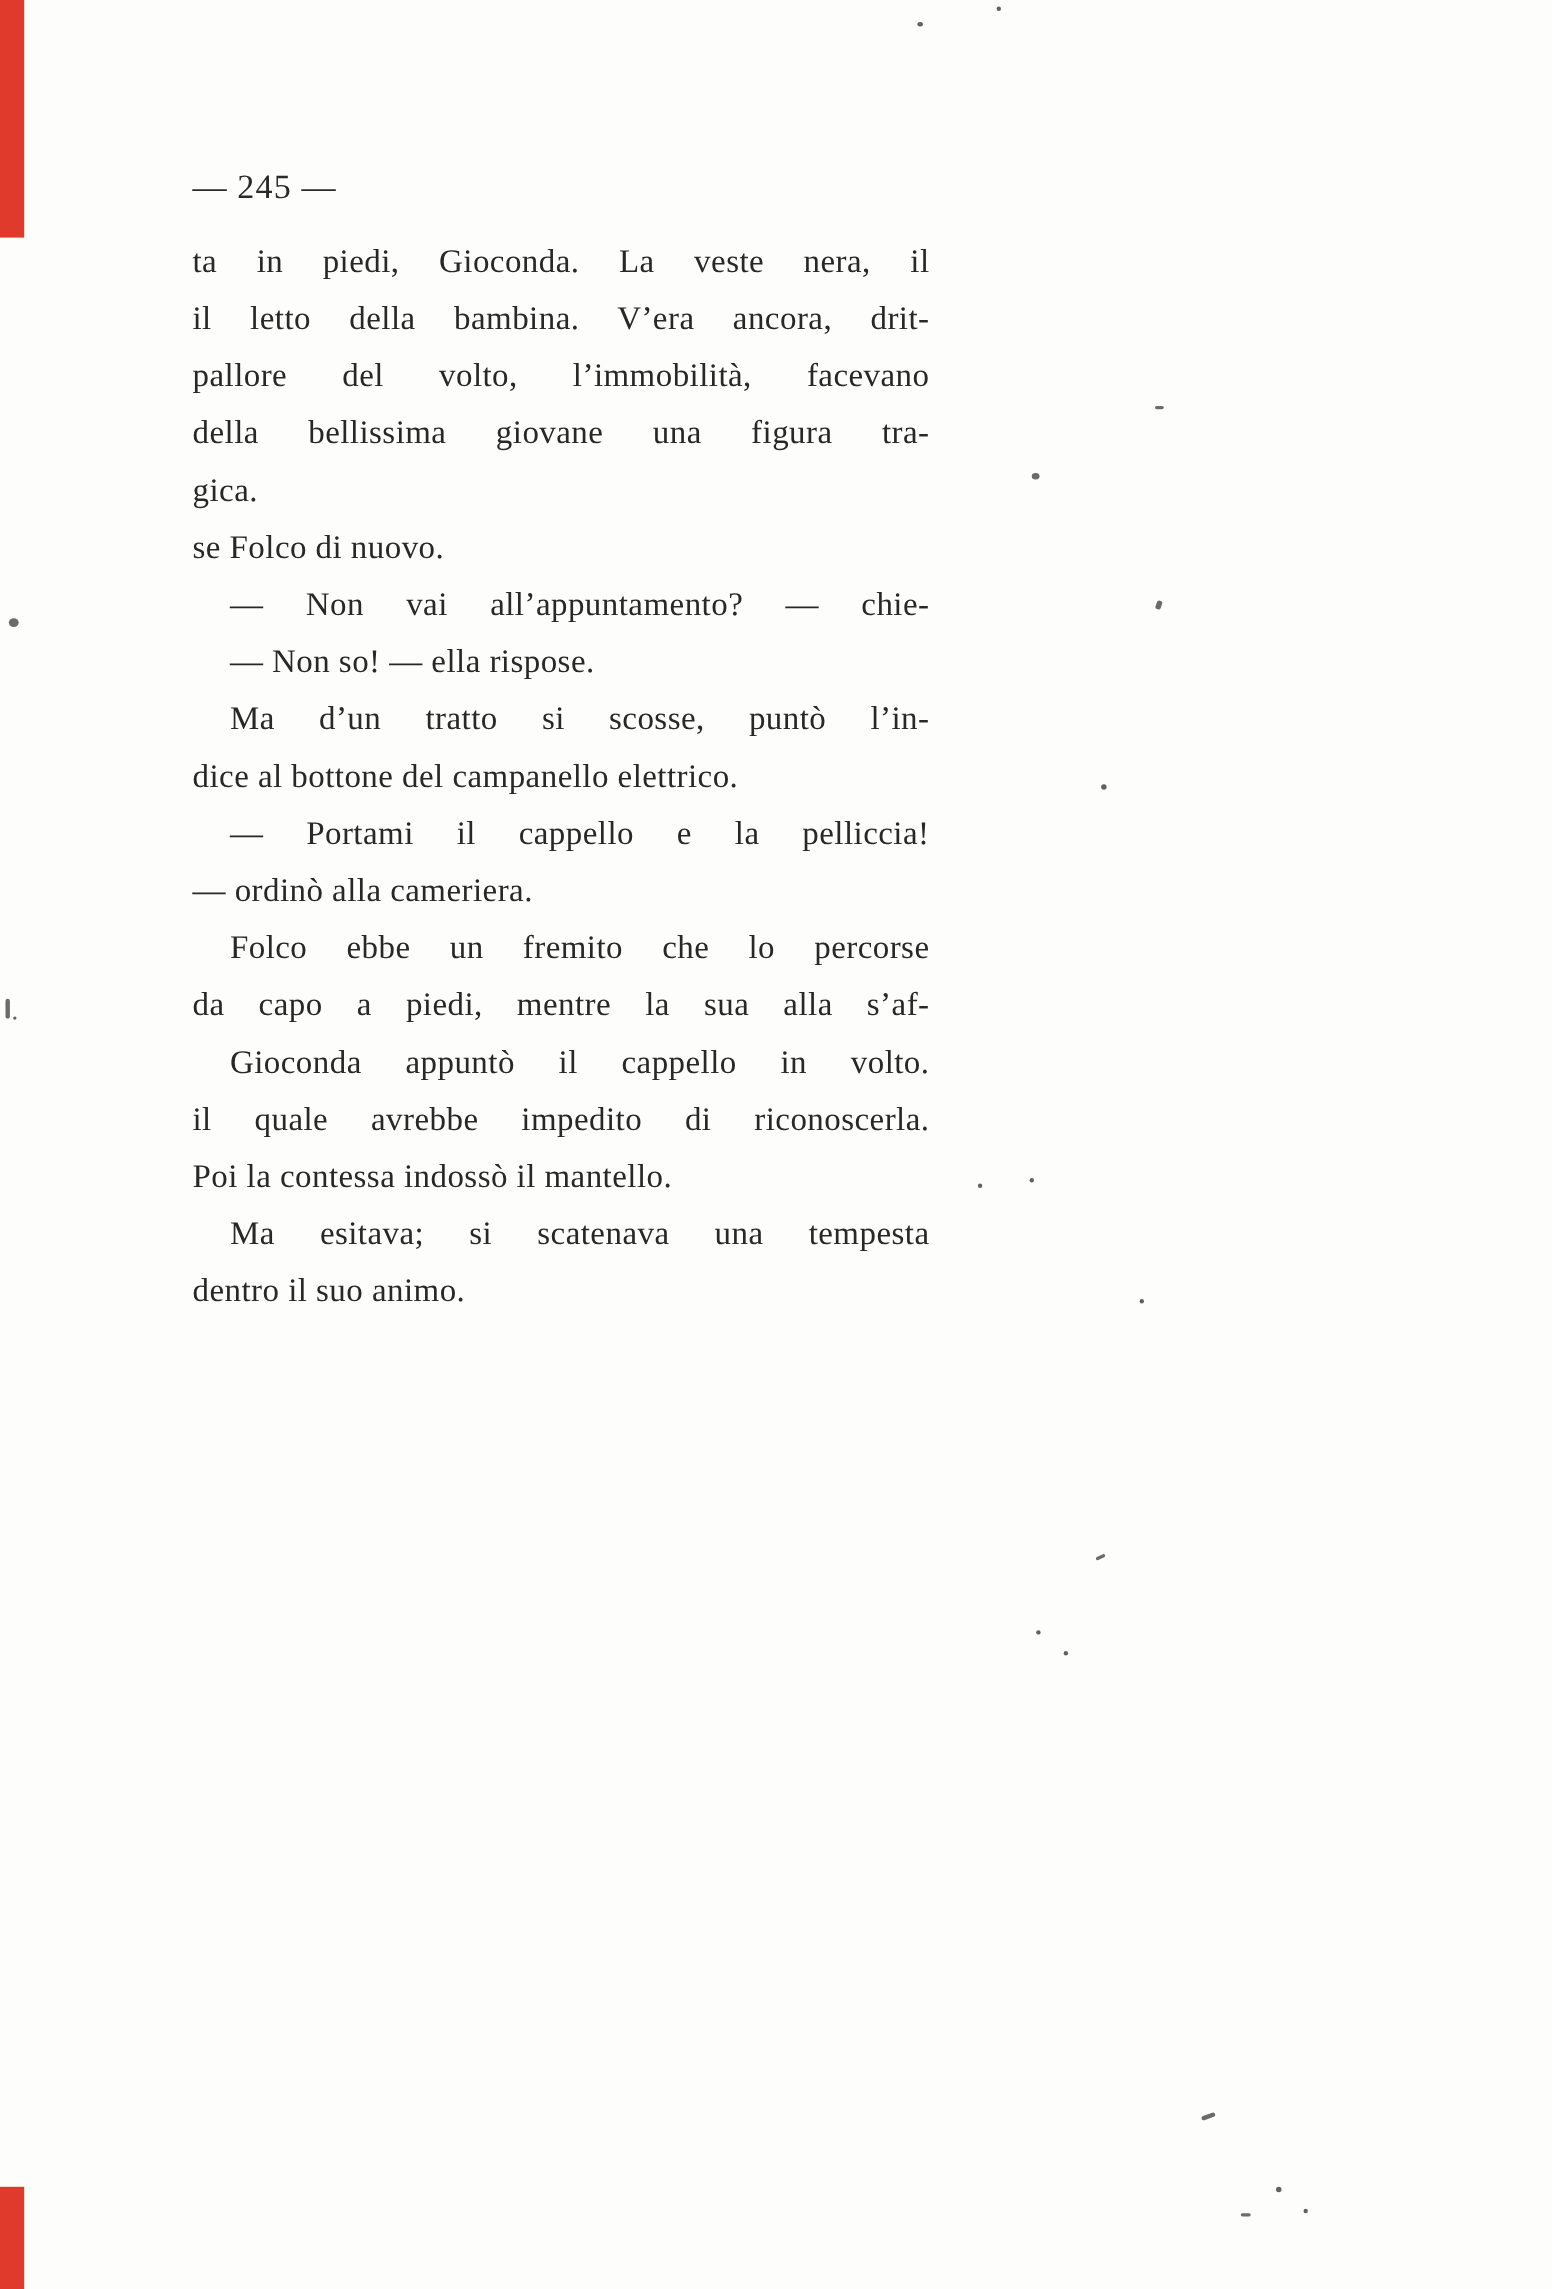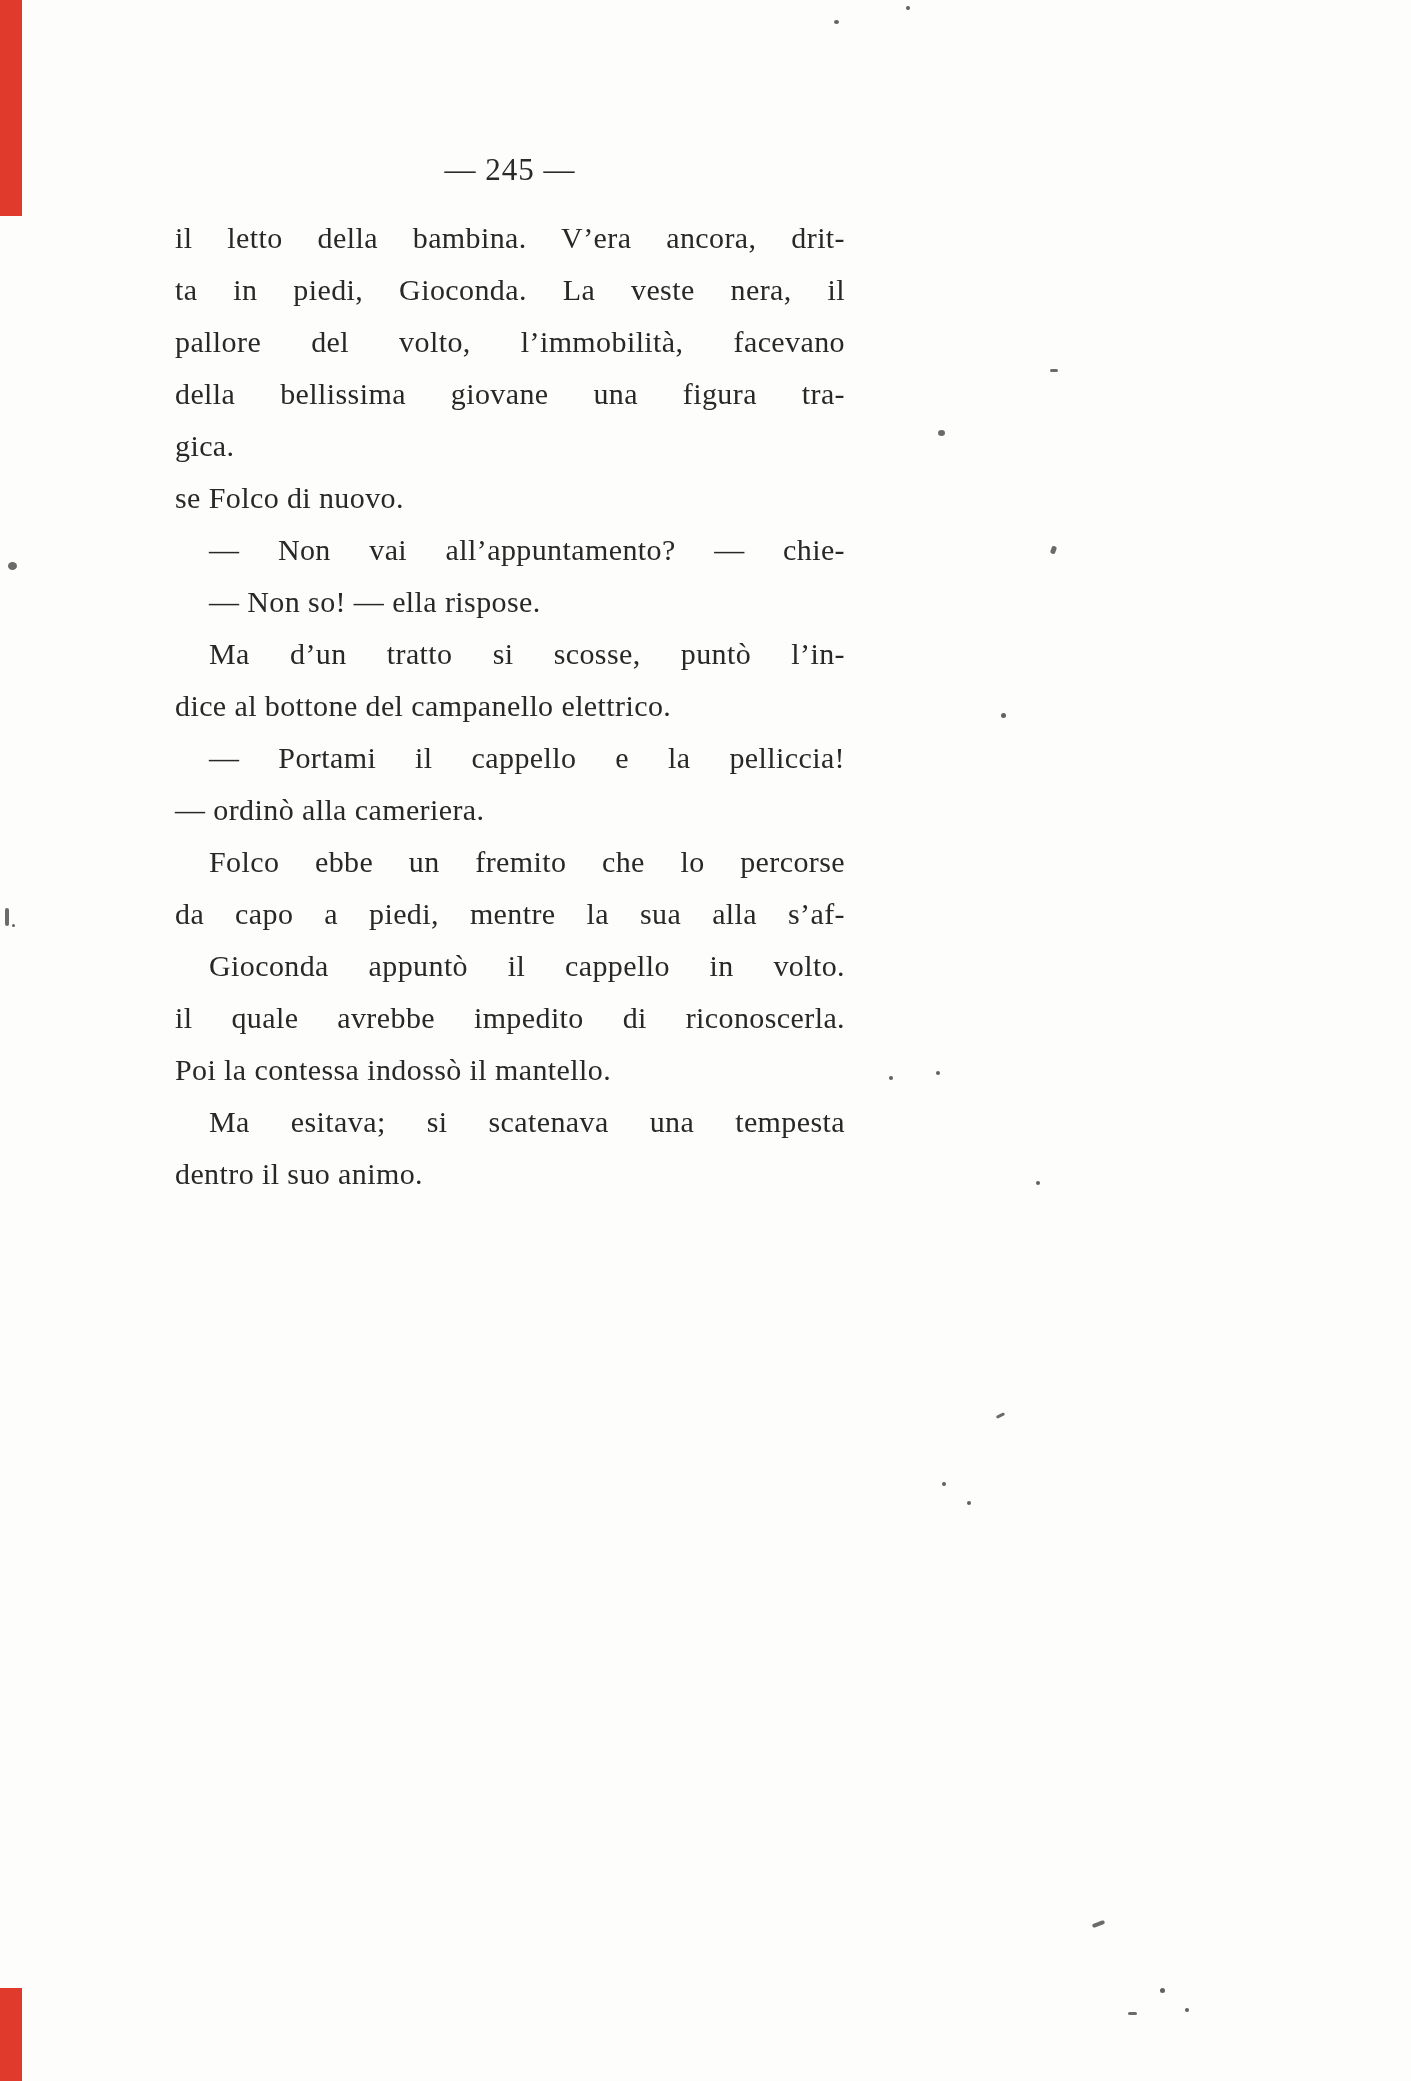--- a/index.html
+++ b/index.html
@@ -14,21 +14,21 @@
     background: #fdfdfb;
     overflow: hidden;
     font-family: "Liberation Serif", "DejaVu Serif", serif;
     color: #262626;
   }
   .page-number {
     position: absolute;
     top: 152px;
     left: 175px;
     width: 670px;
-    text-align: center;
+    text-align: left;
     font-size: 31px;
     letter-spacing: 1px;
     color: #2a2a2a;
   }
   .text-block {
     position: absolute;
     top: 212px;
     left: 175px;
     width: 670px;
     font-size: 30px;
@@ -74,22 +74,22 @@
 <body>
 
 <div class="page">
 
   <div class="redbar top"></div>
   <div class="redbar bottom"></div>
 
   <div class="page-number">— 245 —</div>
 
   <div class="text-block">
+      <div class="line">ta in piedi, Gioconda. La veste nera, il</div>
       <div class="line">il letto della bambina. V’era ancora, drit-</div>
-      <div class="line">ta in piedi, Gioconda. La veste nera, il</div>
       <div class="line">pallore del volto, l’immobilità, facevano</div>
       <div class="line">della bellissima giovane una figura tra-</div>
       <div class="line last">gica.</div>
       <div class="line last">se Folco di nuovo.</div>
       <div class="line indent">— Non vai all’appuntamento? — chie-</div>
       <div class="line indent last">— Non so! — ella rispose.</div>
       <div class="line indent">Ma d’un tratto si scosse, puntò l’in-</div>
       <div class="line last">dice al bottone del campanello elettrico.</div>
       <div class="line indent">— Portami il cappello e la pelliccia!</div>
       <div class="line last">— ordinò alla cameriera.</div>

